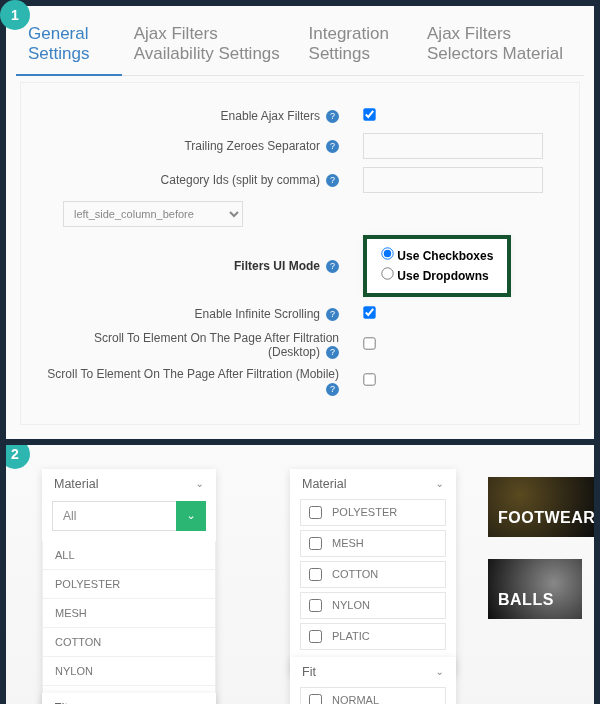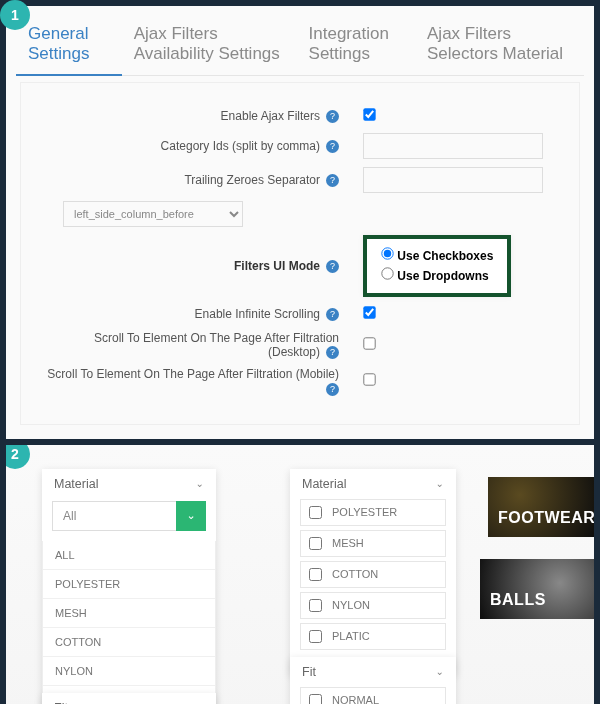--- a/index.html
+++ b/index.html
@@ -57,25 +57,25 @@
     <div class="tab">Ajax Filters Availability Settings</div>
     <div class="tab">Integration Settings</div>
     <div class="tab">Ajax Filters Selectors Material</div>
   </div>
   <div class="settings">
     <div class="row">
       <div class="lbl"><span>Enable Ajax Filters</span><span class="help">?</span></div>
       <div class="ctrl"><input type="checkbox" checked="" style=""></div>
     </div>
     <div class="row">
-      <div class="lbl"><span>Category Ids (split by comma)</span><span class="help">?</span></div>
+      <div class="lbl"><span>Trailing Zeroes Separator</span><span class="help">?</span></div>
       <div class="ctrl"><input type="text" style=""></div>
     </div>
     <div class="row">
-      <div class="lbl"><span>Trailing Zeroes Separator</span><span class="help">?</span></div>
+      <div class="lbl"><span>Category Ids (split by comma)</span><span class="help">?</span></div>
       <div class="ctrl"><input type="text" style=""></div>
     </div>
     <div class="row">
       <div class="ctrl"><select><option>left_side_column_before</option></select></div>
     </div>
     <div class="row">
       <div class="lbl"><b>Filters UI Mode</b><span class="help">?</span></div>
       <div class="ctrl">
         <div class="radio-box">
           <label><input type="radio" name="uim" checked="" style=""> <b>Use Checkboxes</b></label>
@@ -175,21 +175,21 @@
         </div>
       <div class="chk-item">
           <input type="checkbox" style="">
           <span>SLIM</span>
         </div>
     </div>
 
   </div>
 
   <div class="tile footwear" style="right:0; top:32px; width:106px;">FOOTWEAR</div>
-  <div class="tile balls" style="right:0; top:114px; width:114px;">BALLS</div>
+  <div class="tile balls" style="right:12px; top:114px; width:94px;">BALLS</div>
 
   <div class="viewas" style="right:0; top:262px;">
     <span>View as</span>
     <div class="sel">
       <span>Grid</span>
       <div class="btn">⌄</div>
     </div>
   </div>
 </div>
 

